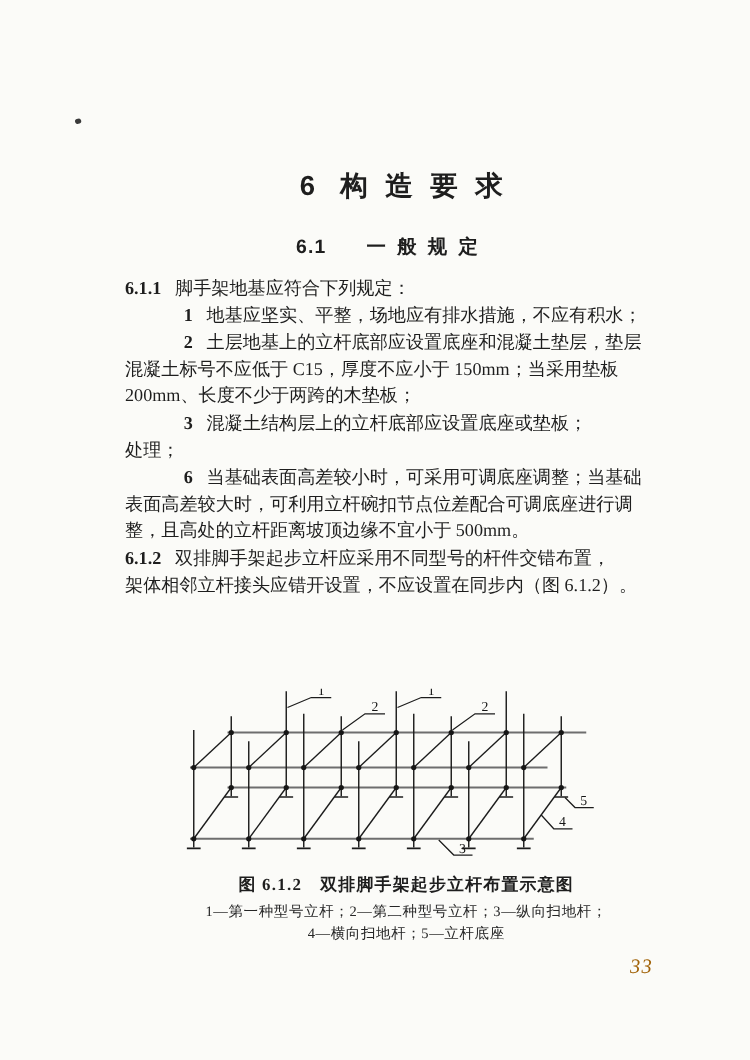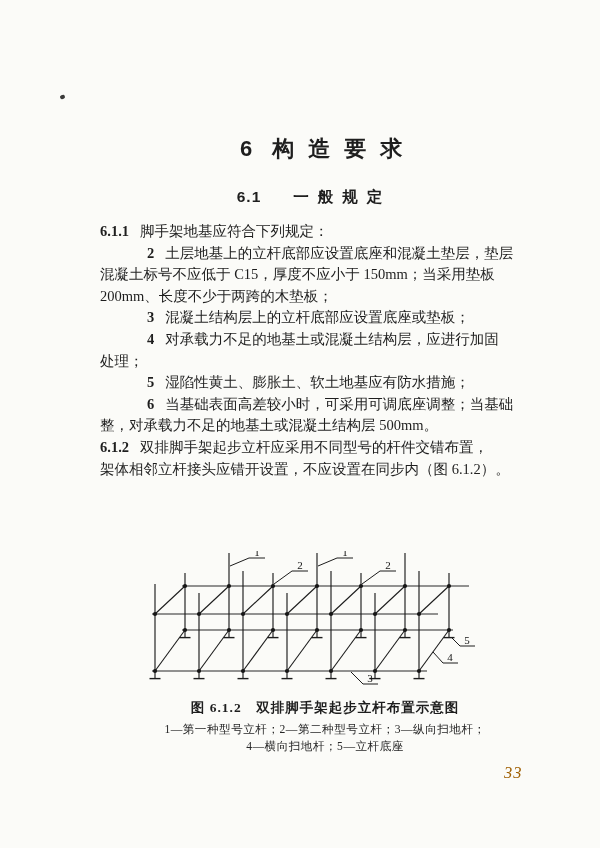--- a/index.html
+++ b/index.html
@@ -54,29 +54,29 @@
   <div class="chapter">
     <span class="chapter-num">6</span><span class="chapter-title">构造要求</span>
   </div>
 
   <div class="section">
     <span class="section-num">6.1</span><span class="section-title">一般规定</span>
   </div>
 
   <div class="body">
     <div class="ln"><b class="num">6.1.1</b><span>脚手架地基应符合下列规定：</span></div>
+    <div class="ln indent"><b class="num">1</b><span>地基应坚实、平整，场地应有排水措施，不应有积水；</span></div>
     <div class="ln indent"><b class="num">2</b><span>土层地基上的立杆底部应设置底座和混凝土垫层，垫层</span></div>
     <div class="ln"><b class="num"></b><span>混凝土标号不应低于 C15，厚度不应小于 150mm；当采用垫板</span></div>
     <div class="ln"><b class="num"></b><span>200mm、长度不少于两跨的木垫板；</span></div>
     <div class="ln indent"><b class="num">3</b><span>混凝土结构层上的立杆底部应设置底座或垫板；</span></div>
-    <div class="ln indent"><b class="num">4</b><span>对承载力不足的地基土或混凝土结构层，应进行加固</span></div>
     <div class="ln"><b class="num"></b><span>处理；</span></div>
-    <div class="ln indent"><b class="num">5</b><span>湿陷性黄土、膨胀土、软土地基应有防水措施；</span></div>
     <div class="ln indent"><b class="num">6</b><span>当基础表面高差较小时，可采用可调底座调整；当基础</span></div>
-    <div class="ln"><b class="num"></b><span>整，对承载力不足的地基土或混凝土结构层 500mm。</span></div>
+    <div class="ln"><b class="num"></b><span>表面高差较大时，可利用立杆碗扣节点位差配合可调底座进行调</span></div>
+    <div class="ln"><b class="num"></b><span>整，且高处的立杆距离坡顶边缘不宜小于 500mm。</span></div>
     <div class="ln"><b class="num">6.1.2</b><span>双排脚手架起步立杆应采用不同型号的杆件交错布置，</span></div>
     <div class="ln"><b class="num"></b><span>架体相邻立杆接头应错开设置，不应设置在同步内（图 6.1.2）。</span></div>
   </div>
 
   <div class="figwrap" id="figwrap"><svg width="340" height="152" viewBox="0 0 340 152">
         <line x1="6" y1="120" x2="281" y2="120" stroke="#6e6e6e" stroke-width="1.7"></line>
         <line x1="36" y1="79" x2="307" y2="79" stroke="#6e6e6e" stroke-width="1.7"></line>
         <line x1="6" y1="63" x2="292" y2="63" stroke="#6e6e6e" stroke-width="1.7"></line>
         <line x1="36" y1="35" x2="323" y2="35" stroke="#6e6e6e" stroke-width="1.7"></line>
         <line x1="9" y1="33" x2="9" y2="127" stroke="#1c1c1c" stroke-width="1.15"></line>

